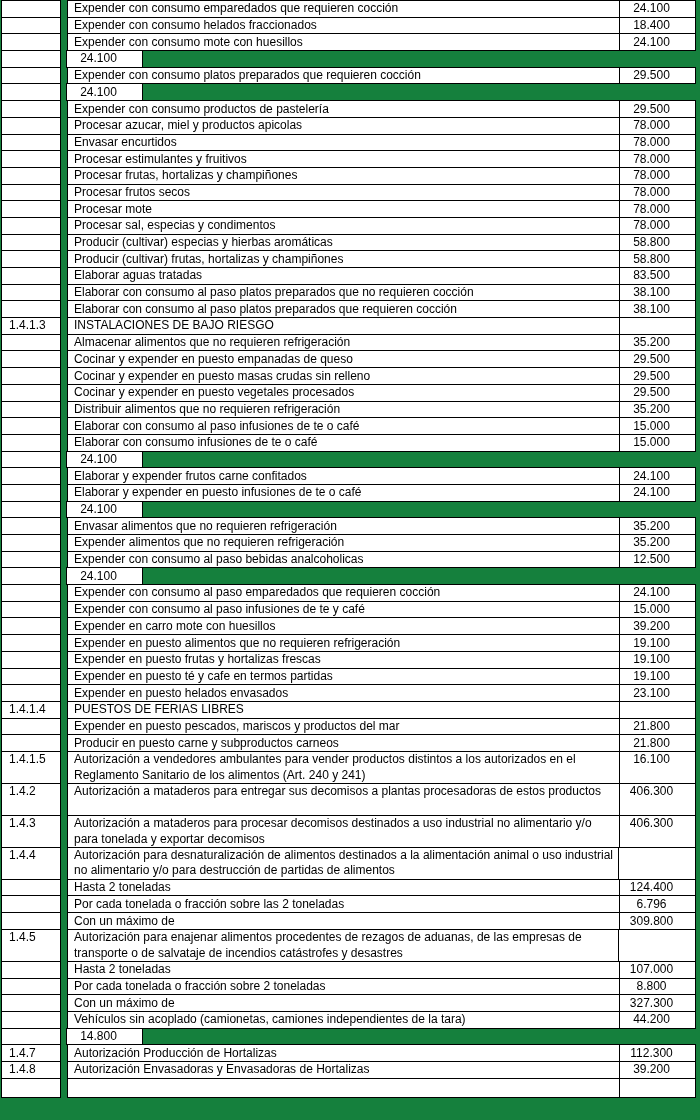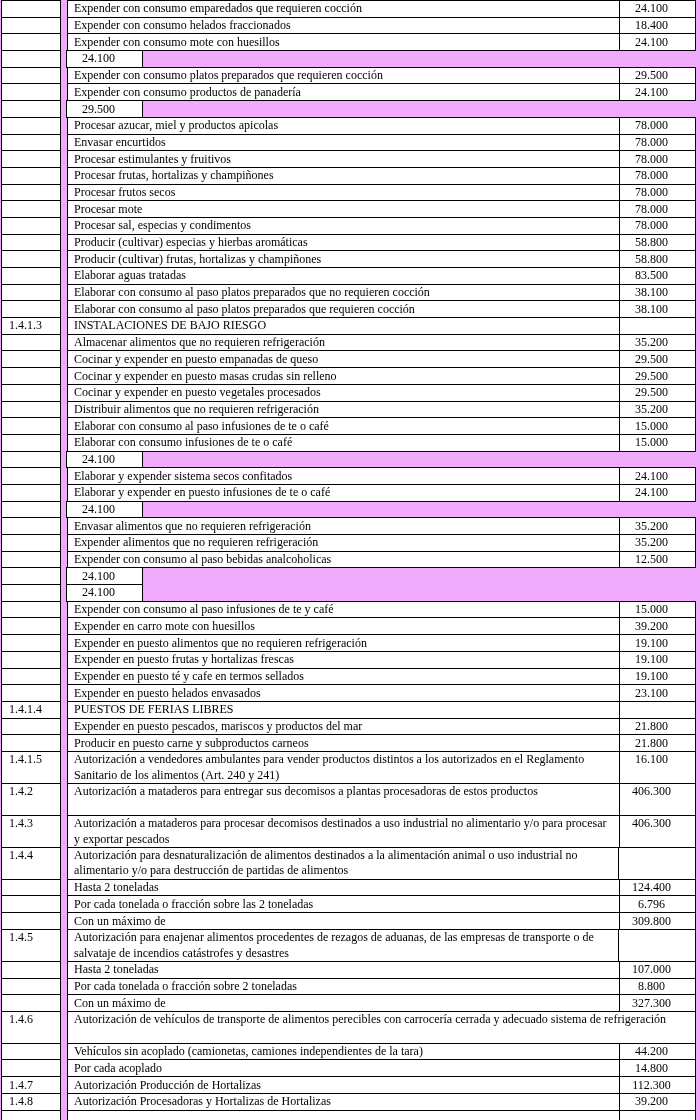--- a/index.html
+++ b/index.html
@@ -1,22 +1,22 @@
 <!DOCTYPE html>
 <html><head>
 <meta charset="utf-8">
 <style>
   html, body { margin: 0; padding: 0; background: #ffffff; }
   .page {
     position: relative;
     width: 700px;
     height: 1120px;
-    background: #f0abfc;
+    background: #15803d;
     overflow: hidden;
-    font-family: Liberation Serif, serif;
+    font-family: Liberation Sans, sans-serif;
     font-size: 12px;
     color: #000000;
   }
   .tbl {
     position: absolute;
     left: 1px;
     top: 0px;
     width: 695px;
   }
   .row { display: flex; align-items: stretch; }
@@ -67,26 +67,26 @@
   </div>
       <div class="row">
     <div class="cell code"></div>
     <div class="gapc"></div>
     <div class="cell desc">Expender con consumo platos preparados que requieren cocción</div>
     <div class="cell val">29.500</div>
   </div>
       <div class="row">
     <div class="cell code"></div>
     <div class="gapc"></div>
-    <div class="cell desc">Expender con consumo productos de panadería</div>
-    <div class="cell val">24.100</div>
-  </div>
-      <div class="row">
-    <div class="cell code"></div>
-    <div class="gapc"></div>
+    <div class="cell val">24.100</div>
+  </div>
+      <div class="row">
+    <div class="cell code"></div>
+    <div class="gapc"></div>
+    <div class="cell desc">Expender con consumo productos de pastelería</div>
     <div class="cell val">29.500</div>
   </div>
       <div class="row">
     <div class="cell code"></div>
     <div class="gapc"></div>
     <div class="cell desc">Procesar azucar, miel y productos apicolas</div>
     <div class="cell val">78.000</div>
   </div>
       <div class="row">
     <div class="cell code"></div>
@@ -203,21 +203,21 @@
     <div class="cell val">15.000</div>
   </div>
       <div class="row">
     <div class="cell code"></div>
     <div class="gapc"></div>
     <div class="cell val">24.100</div>
   </div>
       <div class="row">
     <div class="cell code"></div>
     <div class="gapc"></div>
-    <div class="cell desc">Elaborar y expender sistema secos confitados</div>
+    <div class="cell desc">Elaborar y expender frutos carne confitados</div>
     <div class="cell val">24.100</div>
   </div>
       <div class="row">
     <div class="cell code"></div>
     <div class="gapc"></div>
     <div class="cell desc">Elaborar y expender en puesto infusiones de te o café</div>
     <div class="cell val">24.100</div>
   </div>
       <div class="row">
     <div class="cell code"></div>
@@ -243,20 +243,21 @@
     <div class="cell val">12.500</div>
   </div>
       <div class="row">
     <div class="cell code"></div>
     <div class="gapc"></div>
     <div class="cell val">24.100</div>
   </div>
       <div class="row">
     <div class="cell code"></div>
     <div class="gapc"></div>
+    <div class="cell desc">Expender con consumo al paso emparedados que requieren cocción</div>
     <div class="cell val">24.100</div>
   </div>
       <div class="row">
     <div class="cell code"></div>
     <div class="gapc"></div>
     <div class="cell desc">Expender con consumo al paso infusiones de te y café</div>
     <div class="cell val">15.000</div>
   </div>
       <div class="row">
     <div class="cell code"></div>
@@ -272,21 +273,21 @@
   </div>
       <div class="row">
     <div class="cell code"></div>
     <div class="gapc"></div>
     <div class="cell desc">Expender en puesto frutas y hortalizas frescas</div>
     <div class="cell val">19.100</div>
   </div>
       <div class="row">
     <div class="cell code"></div>
     <div class="gapc"></div>
-    <div class="cell desc">Expender en puesto té y cafe en termos sellados</div>
+    <div class="cell desc">Expender en puesto té y cafe en termos partidas</div>
     <div class="cell val">19.100</div>
   </div>
       <div class="row">
     <div class="cell code"></div>
     <div class="gapc"></div>
     <div class="cell desc">Expender en puesto helados envasados</div>
     <div class="cell val">23.100</div>
   </div>
       <div class="row">
     <div class="cell code">1.4.1.4</div>
@@ -314,21 +315,21 @@
   </div>
       <div class="row lines2">
     <div class="cell code">1.4.2</div>
     <div class="gapc"></div>
     <div class="cell desc">Autorización a mataderos para entregar sus decomisos a plantas procesadoras de estos productos</div>
     <div class="cell val">406.300</div>
   </div>
       <div class="row lines2">
     <div class="cell code">1.4.3</div>
     <div class="gapc"></div>
-    <div class="cell desc">Autorización a mataderos para procesar decomisos destinados a uso industrial no alimentario y/o para procesar y exportar pescados</div>
+    <div class="cell desc">Autorización a mataderos para procesar decomisos destinados a uso industrial no alimentario y/o para tonelada y exportar decomisos</div>
     <div class="cell val">406.300</div>
   </div>
       <div class="row lines2">
     <div class="cell code">1.4.4</div>
     <div class="gapc"></div>
     <div class="cell desc">Autorización para desnaturalización de alimentos destinados a la alimentación animal o uso industrial no alimentario y/o para destrucción de partidas de alimentos</div>
     <div class="cell val noline"></div>
   </div>
       <div class="row">
     <div class="cell code"></div>
@@ -365,48 +366,41 @@
     <div class="gapc"></div>
     <div class="cell desc">Por cada tonelada o fracción sobre 2 toneladas</div>
     <div class="cell val">8.800</div>
   </div>
       <div class="row">
     <div class="cell code"></div>
     <div class="gapc"></div>
     <div class="cell desc">Con un máximo de</div>
     <div class="cell val">327.300</div>
   </div>
-      <div class="row lines2">
-    <div class="cell code">1.4.6</div>
-    <div class="gapc"></div>
-    <div class="cell desc">Autorización de vehículos de transporte de alimentos perecibles con carrocería cerrada y adecuado sistema de refrigeración</div>
-
-  </div>
       <div class="row">
     <div class="cell code"></div>
     <div class="gapc"></div>
     <div class="cell desc">Vehículos sin acoplado (camionetas, camiones independientes de la tara)</div>
     <div class="cell val">44.200</div>
   </div>
       <div class="row">
     <div class="cell code"></div>
     <div class="gapc"></div>
-    <div class="cell desc">Por cada acoplado</div>
     <div class="cell val">14.800</div>
   </div>
       <div class="row">
     <div class="cell code">1.4.7</div>
     <div class="gapc"></div>
     <div class="cell desc">Autorización Producción de Hortalizas</div>
     <div class="cell val">112.300</div>
   </div>
       <div class="row">
     <div class="cell code">1.4.8</div>
     <div class="gapc"></div>
-    <div class="cell desc">Autorización Procesadoras y Hortalizas de Hortalizas</div>
+    <div class="cell desc">Autorización Envasadoras y Envasadoras de Hortalizas</div>
     <div class="cell val">39.200</div>
   </div>
       <div class="row last">
     <div class="cell code"></div>
     <div class="gapc"></div>
     <div class="cell desc"></div>
     <div class="cell val"></div>
   </div>
     </div>
 </div>

